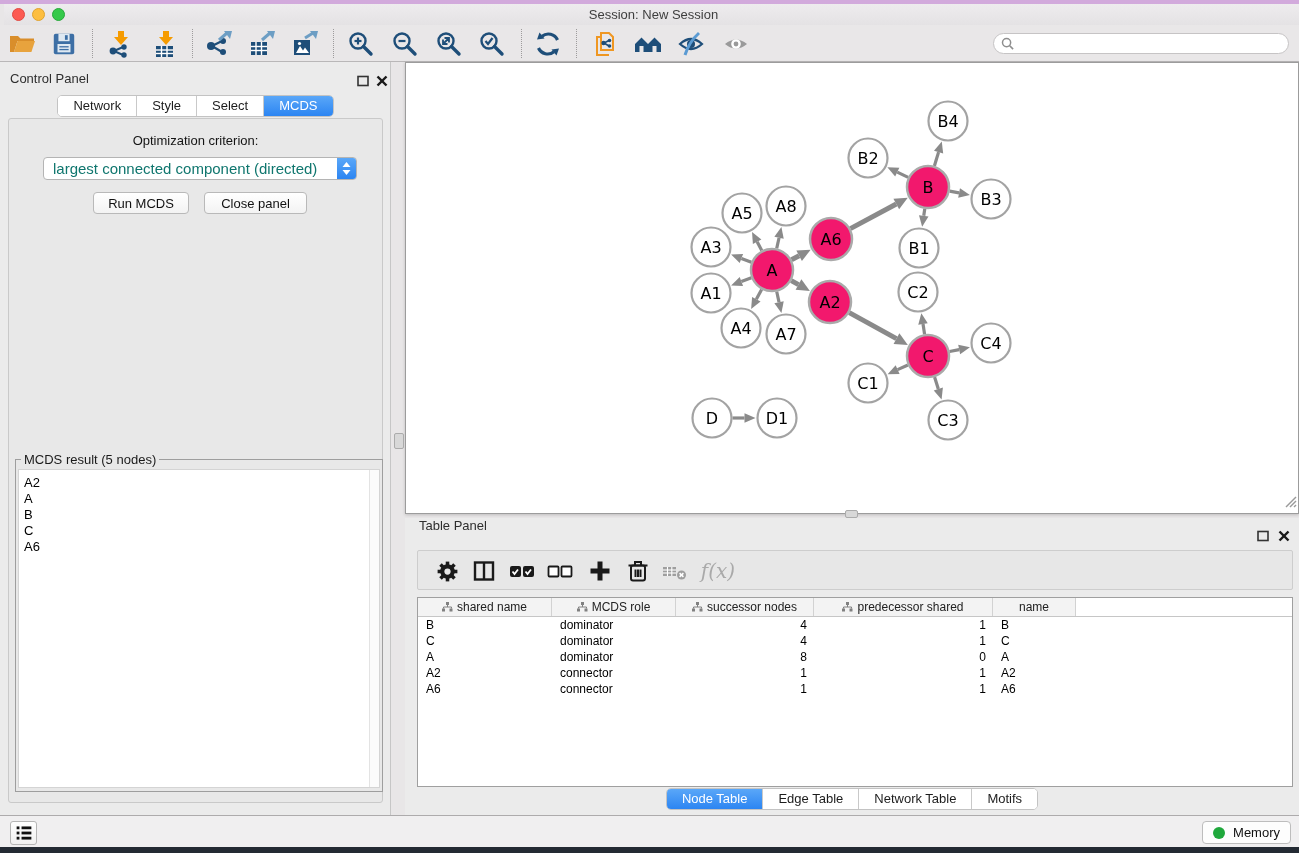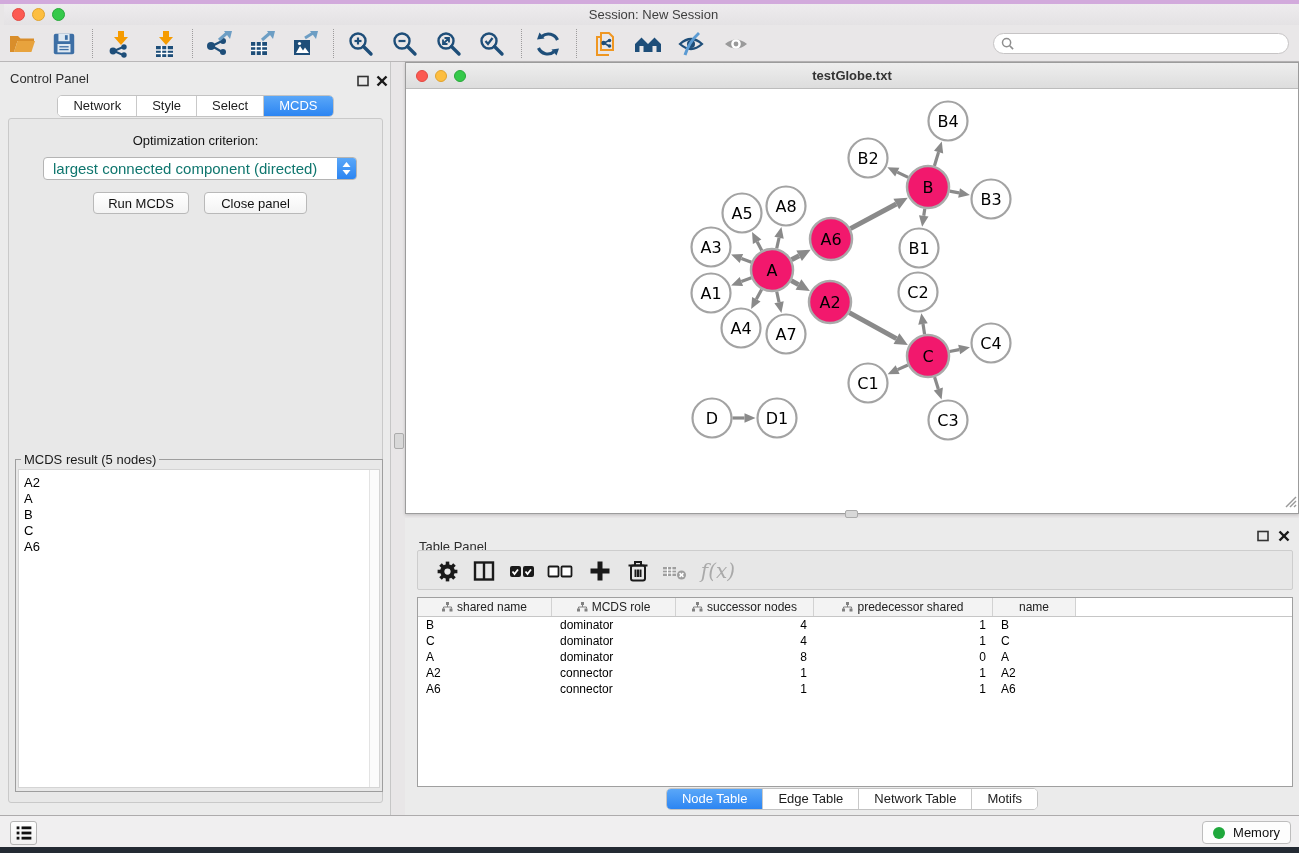--- a/index.html
+++ b/index.html
@@ -56,21 +56,21 @@
   #net-titlebar .tl.red{left:10px;} #net-titlebar .tl.yel{left:29px;} #net-titlebar .tl.grn{left:48px;}
   #graph-svg { position:absolute; left:0; top:26px; }
   #net-grip { right:1px; bottom:1px; }
 
   .divider-handle { background:#d8d8d8; border:1px solid #ababab; border-radius:2px; cursor:pointer; }
   #v-handle { left:394px; top:433px; width:10px; height:16px; }
   #h-handle { left:845px; top:510px; width:13px; height:8px; }
 
   
   #table-panel { left:405px; top:518px; width:894px; height:297px; background:#ebebeb; }
-  #tp-title { left:14px; top:21px; }
+  #tp-title { left:14px; top:0; }
   #tp-float { left:852px; top:10px; } #tp-close { left:873px; top:10px; }
   #tp-toolbar { left:12px; top:32px; width:876px; height:40px; background:#e7e7e7; border:1px solid #cdcdcd; border-radius:2px; }
   .tp-icon { position:absolute; top:5px; width:30px; height:30px; display:flex; align-items:center; justify-content:center; }
   #fx-label { font-family:"DejaVu Serif","Liberation Serif",serif; font-style:italic; font-size:20px; color:#a9a9a9; }
   #data-table { left:12px; top:79px; width:876px; height:190px; background:#fff; border:1px solid #9f9f9f; overflow:hidden; }
   #thead { display:flex; height:19px; border-bottom:1px solid #c6c6c6; }
   .th { background:#f3f3f3; border-right:1px solid #d2d2d2; font-size:12px; color:#222; display:flex; align-items:center; justify-content:center; gap:4px; }
   .trow { display:flex; height:16px; }
   .td { font-size:12px; color:#000; line-height:16px; white-space:nowrap; overflow:hidden; }
   #tp-tabs { left:0; top:270px; width:894px; display:flex; justify-content:center; }
@@ -303,26 +303,20 @@
             <div>C</div>
             <div>A6</div>
           </div>
         <div id="mcds-scroll"></div>
       </div>
     </div>
   </div>
 </div>
 
 <div id="net-window" class="abs">
-  <div id="net-titlebar" class="abs">
-    <span class="tl red"></span>
-    <span class="tl yel"></span>
-    <span class="tl grn"></span>
-    <div class="title">testGlobe.txt</div>
-  </div>
   <svg id="graph-svg" width="892" height="424" viewBox="0 0 892 424">
       <line x1="345.4146596993366" y1="173.23831431286462" x2="335.41016180779826" y2="169.4661265832682" stroke="#8a8a8a" stroke-width="3.2"></line>
       <polygon points="325.11749165746653,165.5852837397005 337.10362050317326,164.974779608578 333.71670311242326,173.9574735579584" fill="#8a8a8a"></polygon>
       <line x1="355.7535784776823" y1="161.53179910759638" x2="351.13675906706027" y2="152.75984222741442" stroke="#8a8a8a" stroke-width="3.2"></line>
       <polygon points="346.0135483059014,143.02574178121262 355.3843665344938,150.52425934981784 346.88915159962676,154.995425105011" fill="#8a8a8a"></polygon>
       <line x1="370.7013313337195" y1="159.50819961728223" x2="373.05485143882345" y2="148.7492505653785" stroke="#8a8a8a" stroke-width="3.2"></line>
       <polygon points="375.4055171056832,138.00335037401962 377.7439715223255,149.77499558364457 368.3657313553214,147.72350554711244" fill="#8a8a8a"></polygon>
       <line x1="345.4146596993366" y1="188.76168568713538" x2="335.41016180779826" y2="192.5338734167318" stroke="#8a8a8a" stroke-width="3.2"></line>
       <polygon points="325.11749165746653,196.4147162602995 333.71670311242326,188.0425264420416 337.10362050317326,197.025220391422" fill="#8a8a8a"></polygon>
       <line x1="355.6297000338812" y1="200.4024967108029" x2="350.31976131358454" y2="210.33722076813208" stroke="#8a8a8a" stroke-width="3.2"></line>

